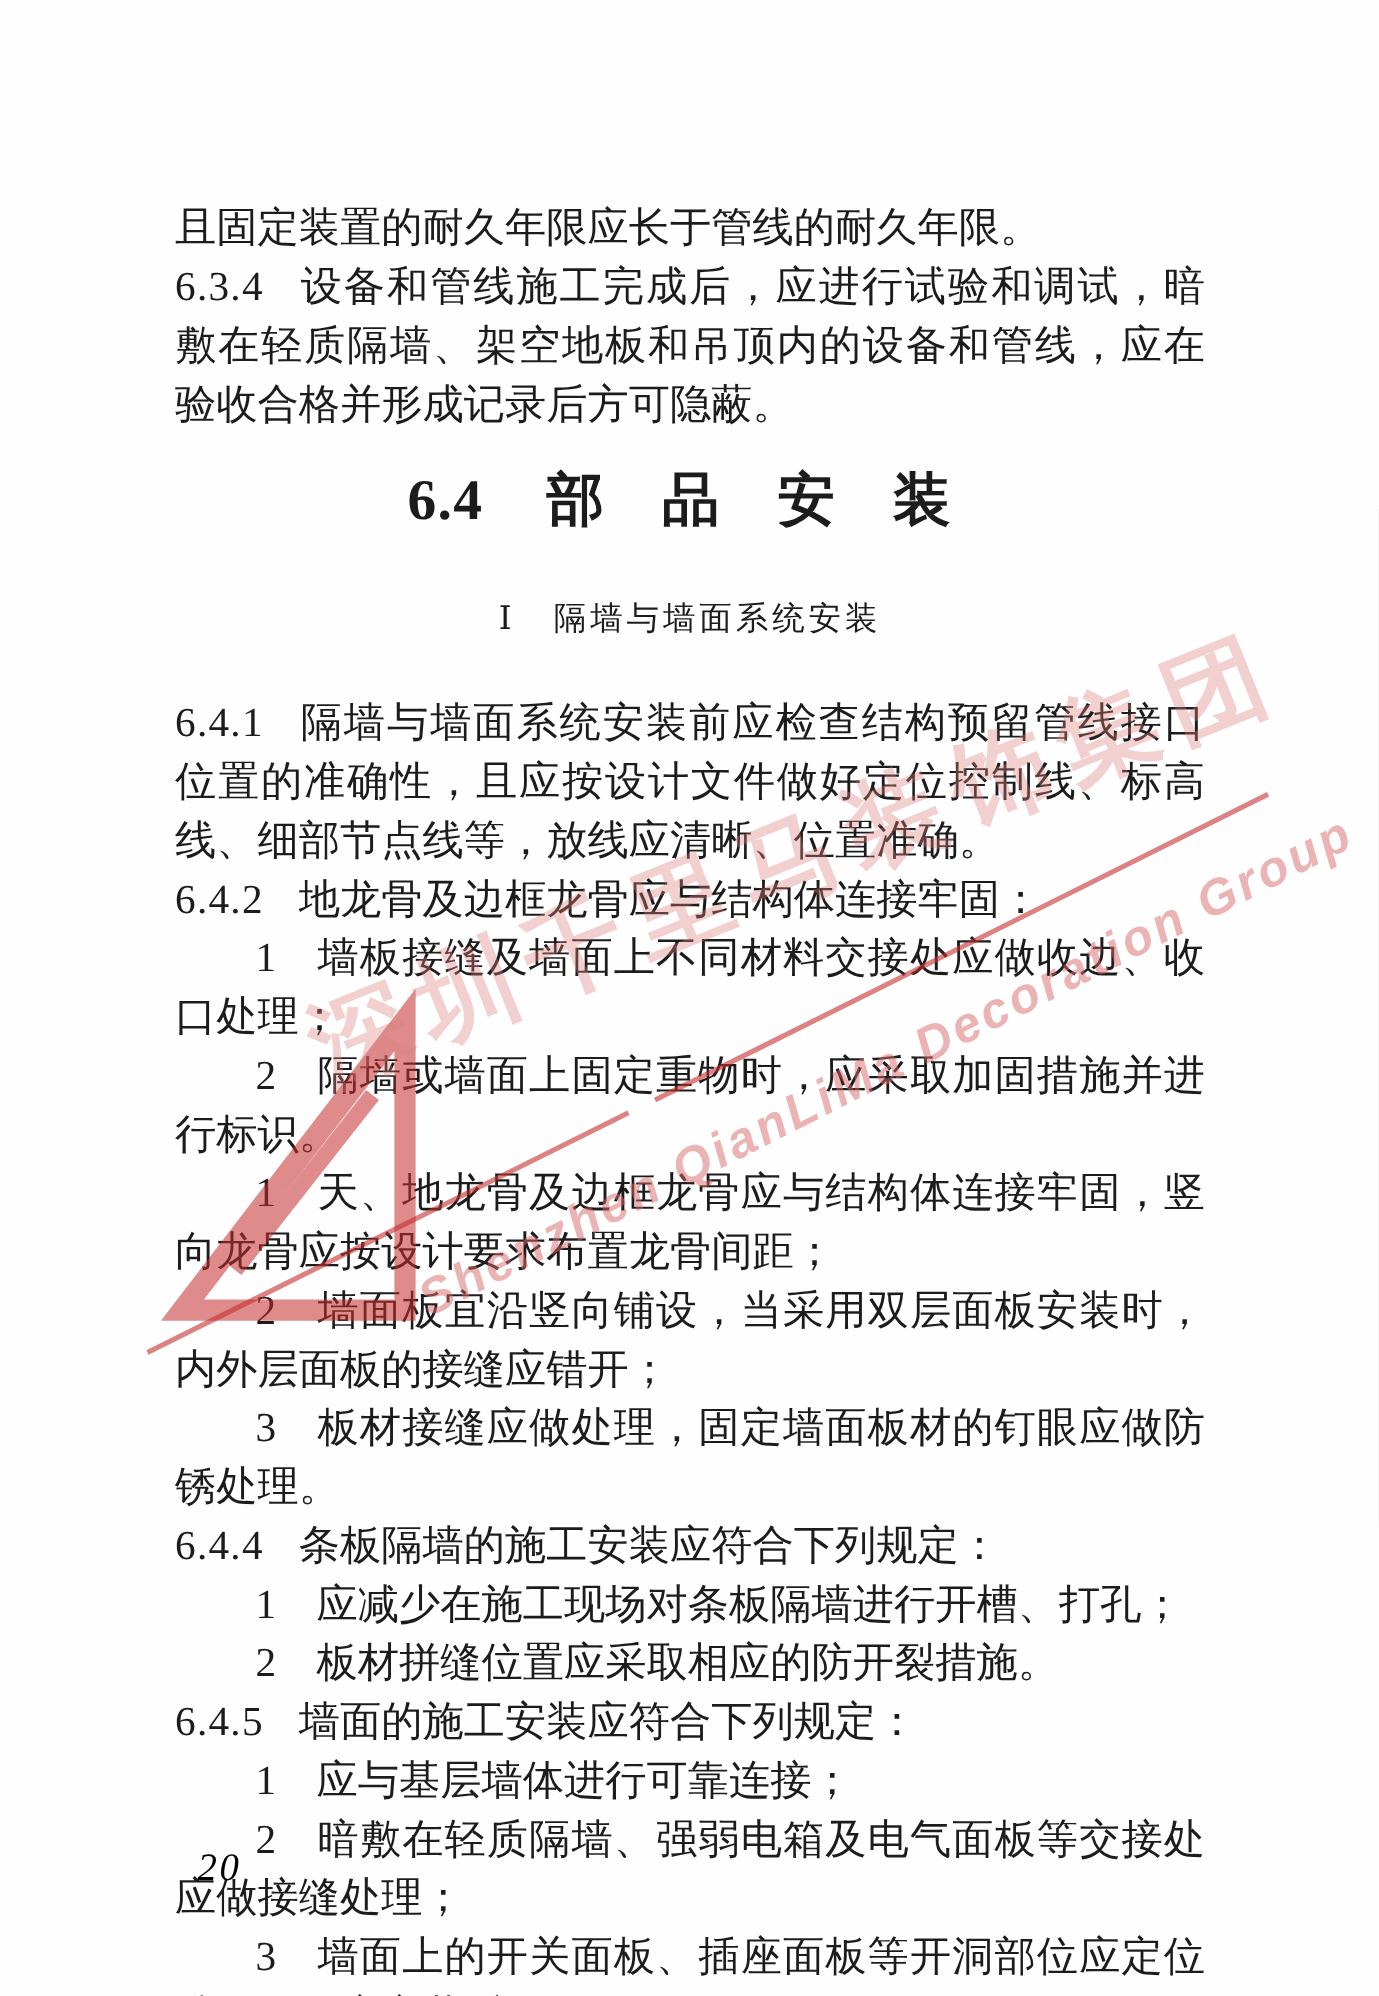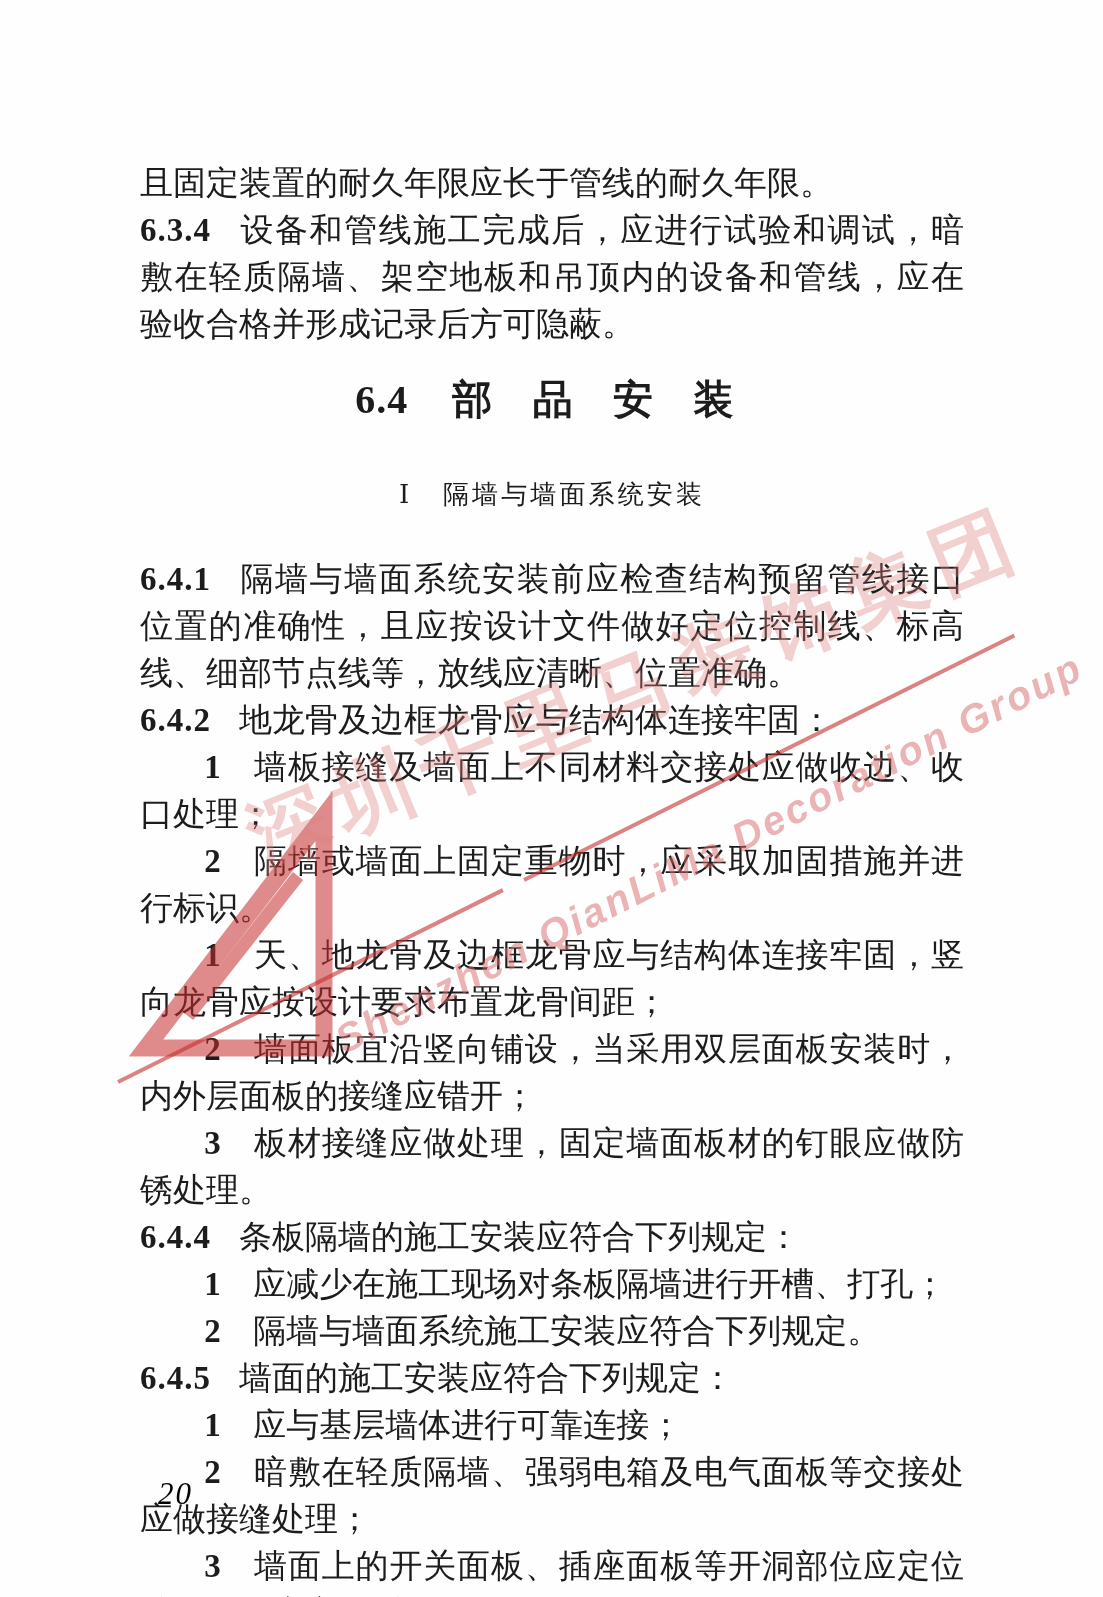--- a/index.html
+++ b/index.html
@@ -15,30 +15,30 @@
   .body-text{
     position:absolute;
     left:140px;top:160px;
     width:824px;
     font-size:33px;
     line-height:47px;
     text-align:justify;
   }
   .body-text p{margin:0;}
   .num{
-    font-weight:bold;
+    font-weight:normal;
     font-family:"Liberation Serif","DejaVu Serif",serif;
     margin-right:0.85em;
     letter-spacing:1px;
   }
   .item .num{margin-left:1.95em;margin-right:0.95em;}
   .section-heading{
     text-align:center;
     font-weight:bold;
-    font-size:40px;
+    font-size:46px;
     margin-top:28px !important;
   }
   .section-heading .h-num{font-weight:bold;margin-right:1.1em;letter-spacing:1px;}
   .section-heading .h-title{letter-spacing:0.38em;}
   .subsection-heading{
     text-align:center;
     font-size:26px;
     font-weight:400;
     margin-top:48px !important;
     margin-bottom:38px !important;
@@ -152,21 +152,21 @@
       <span class="num">3</span><span>板材接缝应做处理，固定墙面板材的钉眼应做防锈处理。</span>
     </p>
 
     <p>
       <span class="num">6.4.4</span><span>条板隔墙的施工安装应符合下列规定：</span>
     </p>
     <p class="item">
       <span class="num">1</span><span>应减少在施工现场对条板隔墙进行开槽、打孔；</span>
     </p>
     <p class="item">
-      <span class="num">2</span><span>隔墙与墙面系统施工安装应符合下列规定。</span>
+      <span class="num">2</span><span>板材拼缝位置应采取相应的防开裂措施。</span>
     </p>
 
     <p>
       <span class="num">6.4.5</span><span>墙面的施工安装应符合下列规定：</span>
     </p>
     <p class="item">
       <span class="num">1</span><span>应与基层墙体进行可靠连接；</span>
     </p>
     <p class="item">
       <span class="num">2</span><span>暗敷在轻质隔墙、强弱电箱及电气面板等交接处应做接缝处理；</span>

